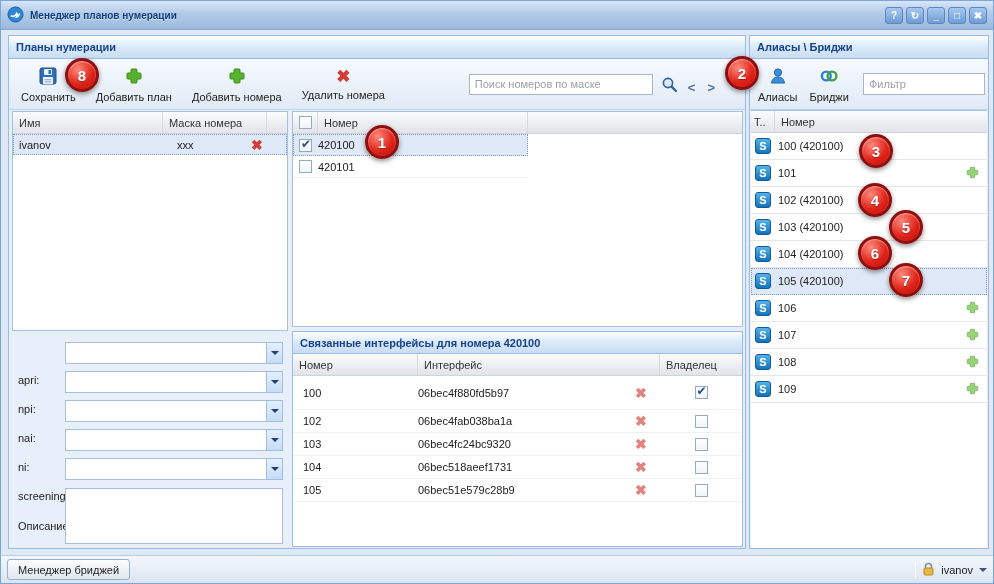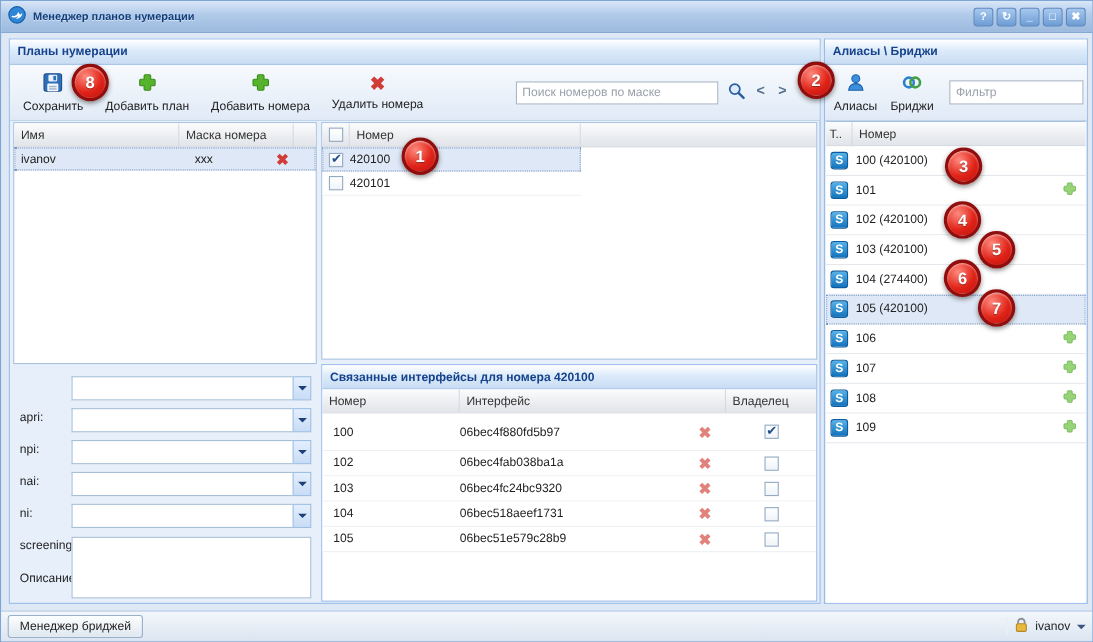--- a/index.html
+++ b/index.html
@@ -20,21 +20,21 @@
   .panel { position:absolute; border:1px solid #99bbe8; background:#e7effa; }
   .panel-header { position:absolute; left:0; top:0; right:0; height:23px;
     background:linear-gradient(#ffffff,#dcebfb 45%,#c9dcf2); border-bottom:1px solid #99bbe8;
     display:flex; align-items:center; padding:0 7px; color:#15428b; font-weight:bold; }
   .toolbar { position:absolute; left:0; right:0; top:23px; height:51px;
     background:linear-gradient(#f7fafe,#e0eaf6); border-bottom:1px solid #c2d4ea;
     display:flex; align-items:center; padding:2px 4px; gap:4px; }
   .tb-btn { display:flex; flex-direction:column; align-items:center; justify-content:center;
     gap:3px; padding:3px 7px; border:1px solid transparent; border-radius:3px; cursor:pointer; color:#222; }
   .tb-x { font-size:17px; line-height:18px; color:#d13c37; font-weight:bold; }
-  .search-group { margin-left:auto; margin-right:24px; display:flex; align-items:flex-start; gap:8px; }
+  .search-group { margin-left:auto; margin-right:24px; display:flex; align-items:flex-end; gap:8px; }
   .search-group input { width:184px; height:21px; border:1px solid #aab6c6; padding:0 5px; font:11px "Liberation Sans",sans-serif; color:#222; }
   .pager { font-size:13px; font-weight:bold; color:#54708e; cursor:pointer; padding:0 2px; }
 
   
   .grid { position:absolute; background:#fff; border:1px solid #a6c0de; overflow:hidden; }
   .grid-header { height:22px; background:linear-gradient(#fbfcfd,#eceef1 55%,#e1e4e9);
     border-bottom:1px solid #cfd4dc; display:flex; align-items:center; color:#333; }
   .gh-cell { height:100%; display:flex; align-items:center; padding:0 6px; border-right:1px solid #d6dae0; }
   .grid-row { display:flex; align-items:center; background:#fff; }
   .grid-row.selected { background:#dfe8f6; outline:1px dotted #7a99c4; outline-offset:-1px; }
@@ -342,21 +342,21 @@
       <div class="alias-row">
         <span class="sicon">S</span>
         <span class="alias-num">102 (420100)</span>
       </div>
       <div class="alias-row">
         <span class="sicon">S</span>
         <span class="alias-num">103 (420100)</span>
       </div>
       <div class="alias-row">
         <span class="sicon">S</span>
-        <span class="alias-num">104 (274400)</span>
+        <span class="alias-num">104 (420100)</span>
       </div>
       <div class="alias-row selected">
         <span class="sicon">S</span>
         <span class="alias-num">105 (420100)</span>
       </div>
       <div class="alias-row">
         <span class="sicon">S</span>
         <span class="alias-num">106</span>
         <span class="row-plus">
           <svg width="15" height="15" viewBox="0 0 20 20">

